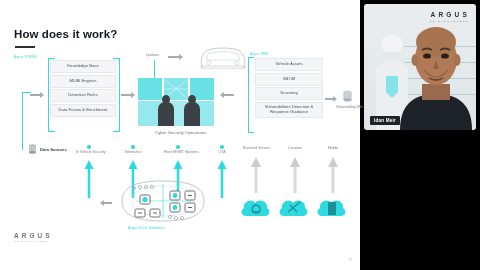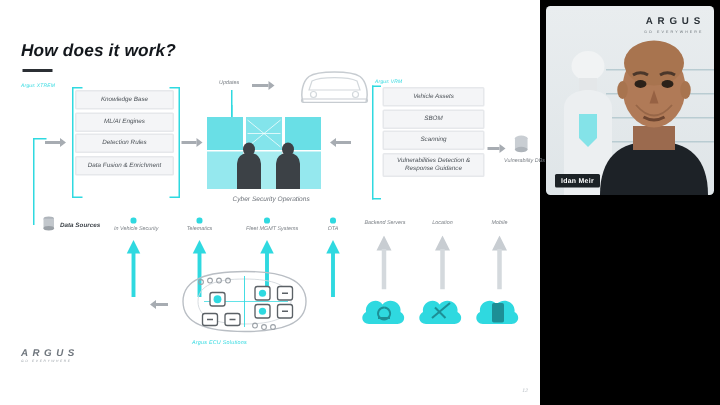--- a/index.html
+++ b/index.html
@@ -7,21 +7,20 @@
     width:480px;height:270px;overflow:hidden;
     background:#000;
     font-family:"Liberation Sans", sans-serif;
   }
   #stage{position:relative;width:480px;height:270px;background:#000;}
 
   
   #slide{
     position:absolute;left:0;top:0;width:360px;height:270px;
     background:#ffffff;
-    font-style:italic;
   }
 
   .title{
     position:absolute;left:14px;top:28px;
     font-size:11.5px;font-weight:bold;color:#13171c;letter-spacing:.1px;
   }
   .title-rule{
     position:absolute;left:15px;top:46px;width:20px;height:2px;background:#2b2f34;
   }
 

